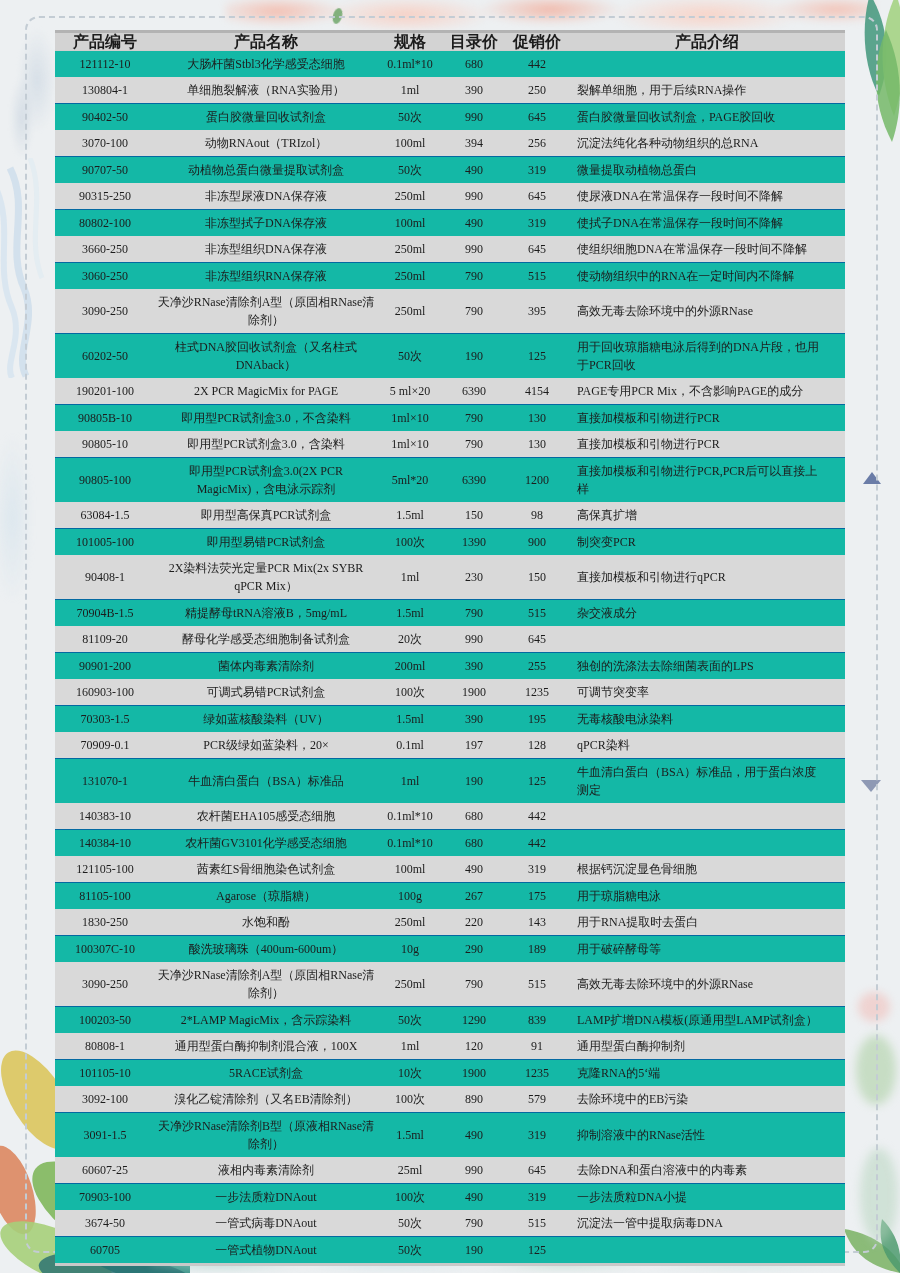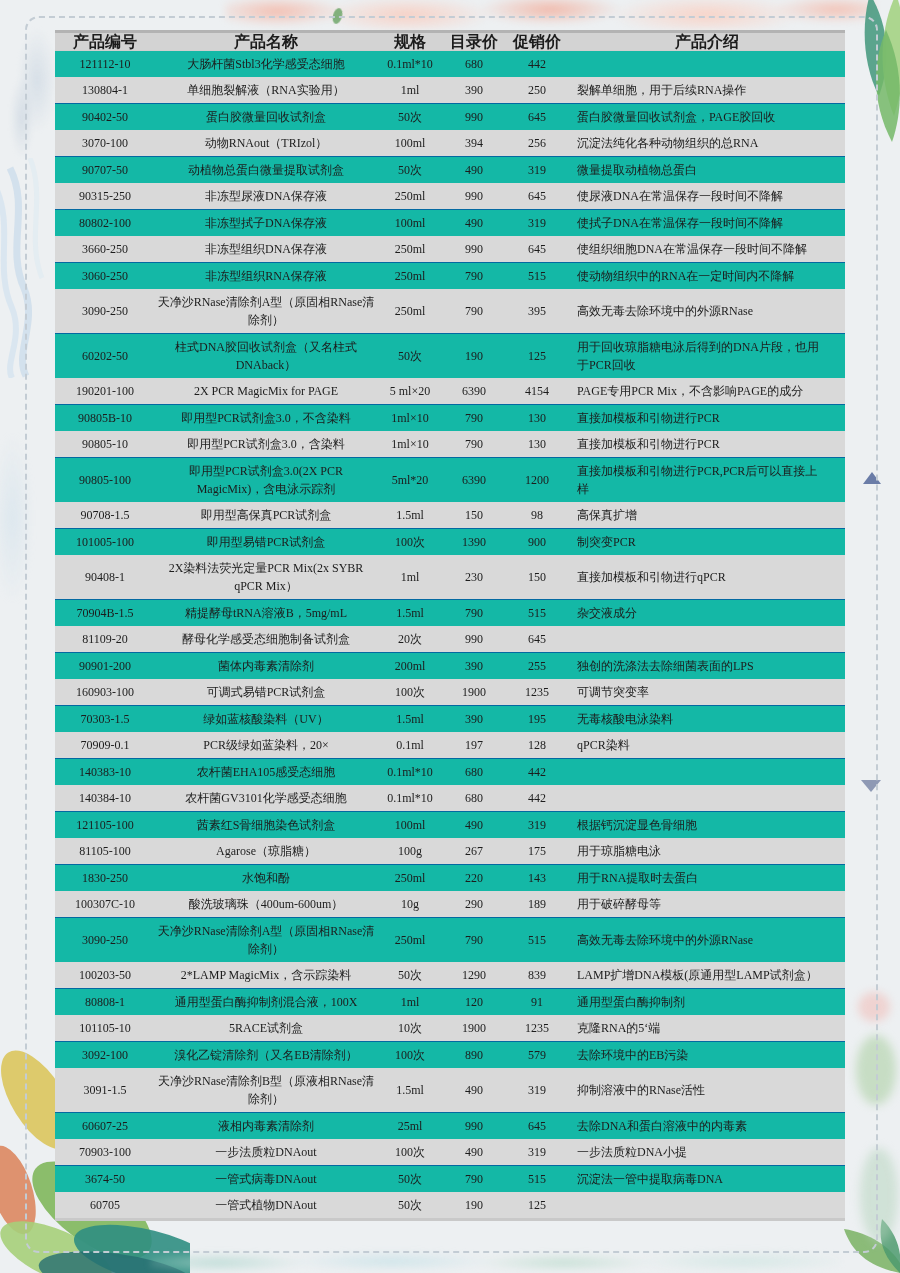--- a/index.html
+++ b/index.html
@@ -295,21 +295,21 @@
   <tr>
     <td class="c-code">90805-100</td>
     <td class="c-name">即用型PCR试剂盒3.0(2X PCR MagicMix)，含电泳示踪剂</td>
     <td class="c-spec">5ml*20</td>
     <td class="c-list">6390</td>
     <td class="c-promo">1200</td>
     <td class="c-desc">直接加模板和引物进行PCR,PCR后可以直接上样</td>
   </tr>
 
   <tr>
-    <td class="c-code">90708-1.5</td>
+    <td class="c-code">63084-1.5</td>
     <td class="c-name">即用型高保真PCR试剂盒</td>
     <td class="c-spec">1.5ml</td>
     <td class="c-list">150</td>
     <td class="c-promo">98</td>
     <td class="c-desc">高保真扩增</td>
   </tr>
 
   <tr>
     <td class="c-code">101005-100</td>
     <td class="c-name">即用型易错PCR试剂盒</td>
@@ -375,20 +375,28 @@
 
   <tr>
     <td class="c-code">70909-0.1</td>
     <td class="c-name">PCR级绿如蓝染料，20×</td>
     <td class="c-spec">0.1ml</td>
     <td class="c-list">197</td>
     <td class="c-promo">128</td>
     <td class="c-desc">qPCR染料</td>
   </tr>
 
+  <tr>
+    <td class="c-code">131070-1</td>
+    <td class="c-name">牛血清白蛋白（BSA）标准品</td>
+    <td class="c-spec">1ml</td>
+    <td class="c-list">190</td>
+    <td class="c-promo">125</td>
+    <td class="c-desc">牛血清白蛋白（BSA）标准品，用于蛋白浓度测定</td>
+  </tr>
 
   <tr>
     <td class="c-code">140383-10</td>
     <td class="c-name">农杆菌EHA105感受态细胞</td>
     <td class="c-spec">0.1ml*10</td>
     <td class="c-list">680</td>
     <td class="c-promo">442</td>
     <td class="c-desc"></td>
   </tr>
 

